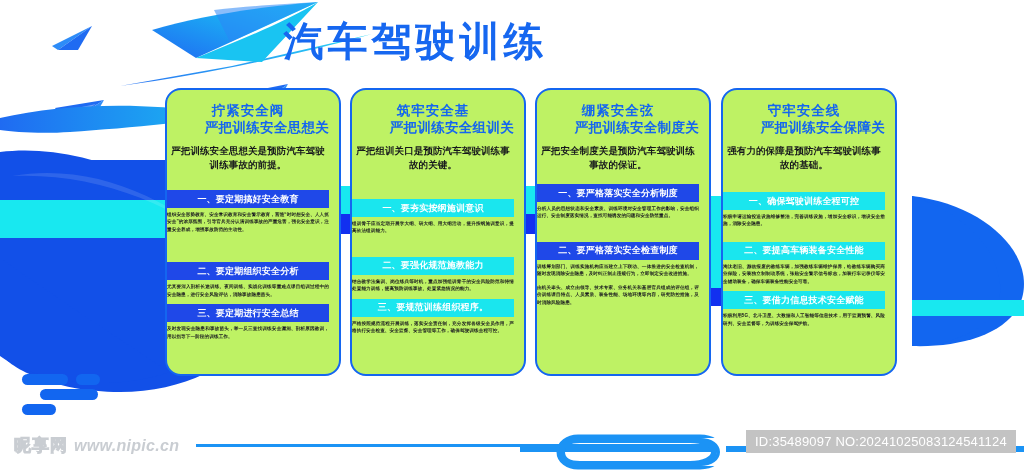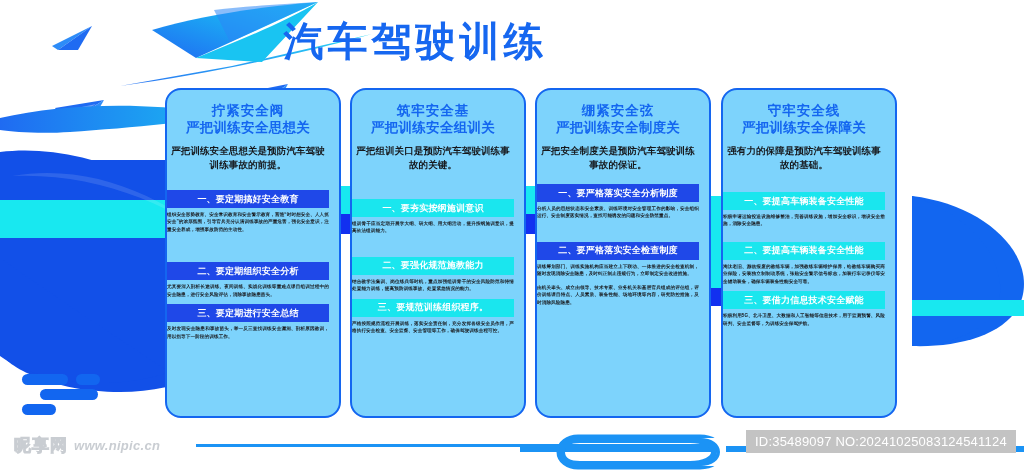--- a/index.html
+++ b/index.html
@@ -16,42 +16,42 @@
   #title{
     position:absolute;left:0;top:14px;width:831px;
     text-align:center;
     font-size:40px;font-weight:bold;letter-spacing:4px;
     color:#1667f0;
     z-index:30;
   }
 
   
   .panel{
-    position:absolute;top:88px;width:176px;height:330px;
-    background:#7dd3fc;
+    position:absolute;top:88px;width:176px;height:288px;
+    background:#bef264;
     border:2px solid #1466f0;
     border-radius:16px;
     box-sizing:border-box;
     padding:12px 10px 8px 0;
     z-index:20;
   }
   #panel-0{left:165px;}
   #panel-1{left:350px;}
   #panel-2{left:535px;}
   #panel-3{left:721px;}
 
   .p-title{
     text-align:center;
     color:#1466f0;
     font-weight:bold;
     line-height:1.28;
     margin-bottom:7px;
   }
   .p-title .l1{display:block;font-size:13.5px;letter-spacing:1px;}
-  .p-title .l2{display:block;font-size:13.5px;letter-spacing:0.3px;}
+  .p-title .l2{display:block;font-size:13.5px;letter-spacing:0.3px;text-align:right;}
 
   .p-lead{
     font-size:9.5px;line-height:1.5;
     color:#16181c;font-weight:bold;
     margin:0 0 10px 0;
     letter-spacing:0.1px;
     text-align:center;
   }
 
   .sec{margin-bottom:6px;}
@@ -93,21 +93,21 @@
     position:absolute;left:14px;top:434px;
     display:flex;align-items:center;gap:6px;
     z-index:40;
   }
   #wm-logo{
     font-size:17px;font-weight:bold;letter-spacing:1px;
     color:transparent;
     -webkit-text-stroke:1px #c9cdd2;
   }
   #wm-url{
-    font-size:13px;font-weight:bold;font-style:italic;
+    font-size:16px;font-weight:bold;font-style:italic;
     color:#c9cdd2;letter-spacing:0.3px;
   }
   #wm-rule{
     position:absolute;left:196px;top:444px;width:520px;height:3px;
     background:#1b93f5;z-index:35;
   }
   #idbadge{
     position:absolute;left:746px;top:430px;
     padding:4px 9px;
     background:#c3c3c3;
@@ -266,21 +266,21 @@
     </div>
   </div>
 
   <div class="panel theme-cyan" id="panel-3">
     <div class="p-title">
       <span class="l1">守牢安全线</span>
       <span class="l2">严把训练安全保障关</span>
     </div>
     <p class="p-lead">强有力的保障是预防汽车驾驶训练事故的基础。</p>
     <div class="sec">
-      <div class="sec-head">一、要提高车辆装备安全性能</div>
+      <div class="sec-head">一、确保驾驶训练全程可控</div>
       <div class="sec-body">积极申请运输投送设施维修整治，完善训练设施，增加安全标识，增设安全措施，消除安全隐患。</div>
     </div>
     <div class="sec">
       <div class="sec-head">二、要提高车辆装备安全性能</div>
       <div class="sec-body">淘汰老旧、濒临报废的教练车辆，加强教练车辆维护保养，给教练车辆购买商业保险，安装独立制制动系统，张贴安全警示信号标志，加装行车记录仪等安全辅助装备，确保车辆装备性能安全可靠。</div>
     </div>
     <div class="sec">
       <div class="sec-head">三、要借力信息技术安全赋能</div>
       <div class="sec-body">积极利用5G、北斗卫星、大数据和人工智能等信息技术，用于监测预警、风险研判、安全监督等，为训练安全保驾护航。</div>
     </div>

